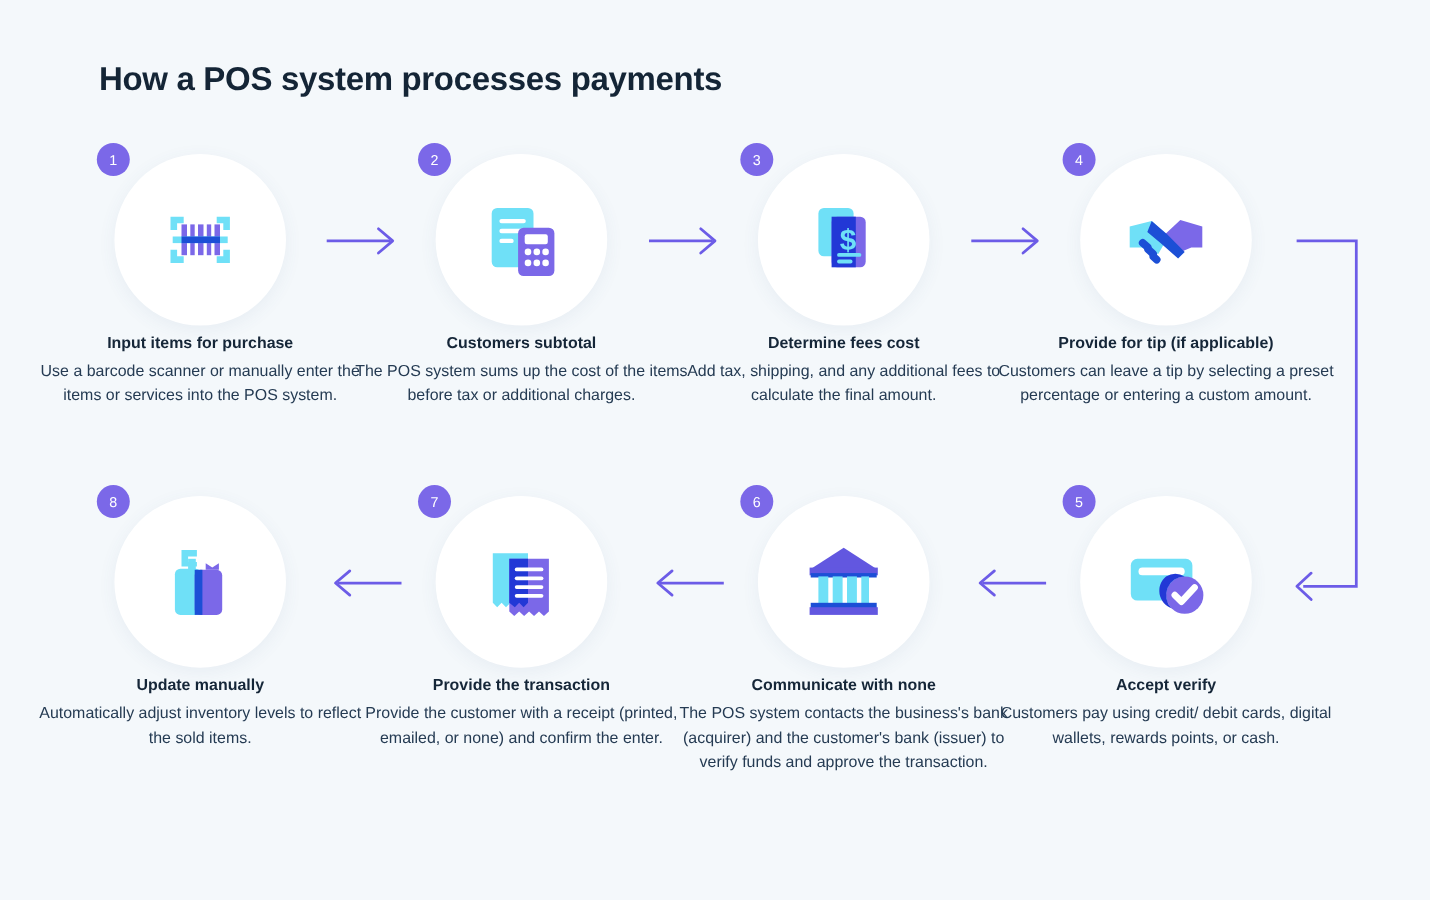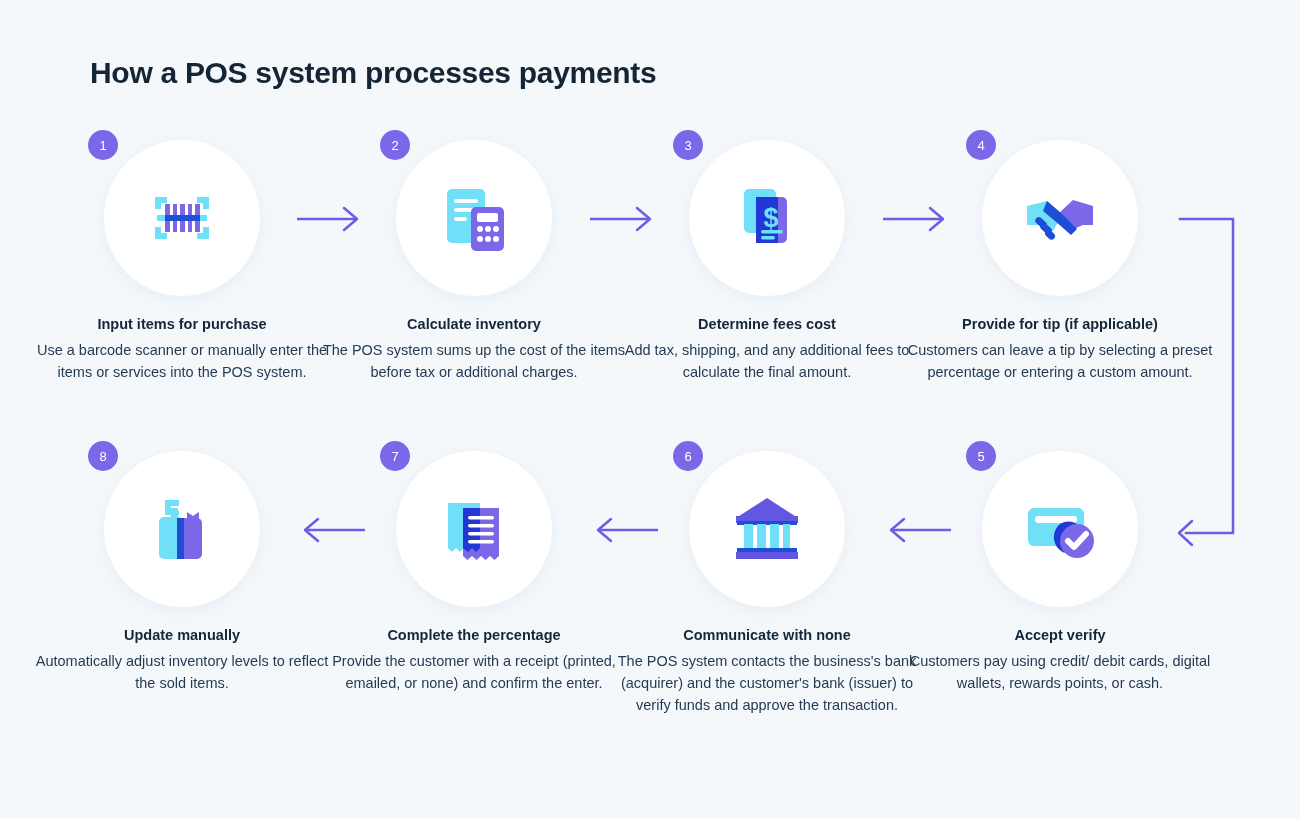--- a/index.html
+++ b/index.html
@@ -31,21 +31,21 @@
   }
   .badge {
     position: absolute; left: -16px; top: -10px;
     width: 30px; height: 30px; border-radius: 50%;
     background: #7b68e8; color: #ffffff;
     font-size: 13px; display: flex; align-items: center; justify-content: center;
     z-index: 3;
   }
   .icon-box { width: 86px; height: 86px; position: relative; }
   .step-title {
-    margin-top: 20px; text-align: center;
+    margin-top: 8px; text-align: center;
     font-size: 14.5px; font-weight: bold; color: #152638;
   }
   .step-desc {
     margin-top: 7px; text-align: center;
     font-size: 14.5px; color: #253b53; line-height: 1.52;
   }
 
   
   .r1 { top: 140px; }
   .r2 { top: 451px; }
@@ -113,21 +113,21 @@
                 <circle cx="65" cy="54" r="3"></circle>
               <circle cx="49" cy="64" r="3"></circle>
                 <circle cx="57" cy="64" r="3"></circle>
                 <circle cx="65" cy="64" r="3"></circle>
             </g>
           </svg>
         </div>
       </div>
       <div class="badge">2</div>
     </div>
-    <div class="step-title">Calculate inventory</div>
+    <div class="step-title">Customers subtotal</div>
     <div class="step-desc">The POS system sums up the cost of the items before tax or additional charges.</div>
   </div>
 
   <div class="step r1 c3">
     <div class="circle-wrap">
       <div class="circle">
         <div class="icon-box">
           <svg width="86" height="86" viewBox="0 0 86 86">
             <rect x="20" y="14" width="32" height="44" rx="5" fill="#6fe0f7"></rect>
             <rect x="32" y="22" width="31" height="46" rx="5" fill="#7b68e8"></rect>
@@ -200,21 +200,21 @@
               <rect x="37" y="30" width="26" height="3.4" rx="1.7"></rect>
               <rect x="37" y="38" width="26" height="3.4" rx="1.7"></rect>
               <rect x="37" y="46" width="26" height="3.4" rx="1.7"></rect>
               <rect x="37" y="54" width="26" height="3.4" rx="1.7"></rect>
             </g>
           </svg>
         </div>
       </div>
       <div class="badge">7</div>
     </div>
-    <div class="step-title">Complete the percentage</div>
+    <div class="step-title">Provide the transaction</div>
     <div class="step-desc">Provide the customer with a receipt (printed, emailed, or none) and confirm the enter.</div>
   </div>
 
   <div class="step r2 c3">
     <div class="circle-wrap">
       <div class="circle">
         <div class="icon-box">
           <svg width="86" height="86" viewBox="0 0 86 86">
             <path d="M43 12 L74 32 H12 Z" fill="#6257e0"></path>
             <rect x="12" y="30" width="62" height="7" fill="#6257e0"></rect>

